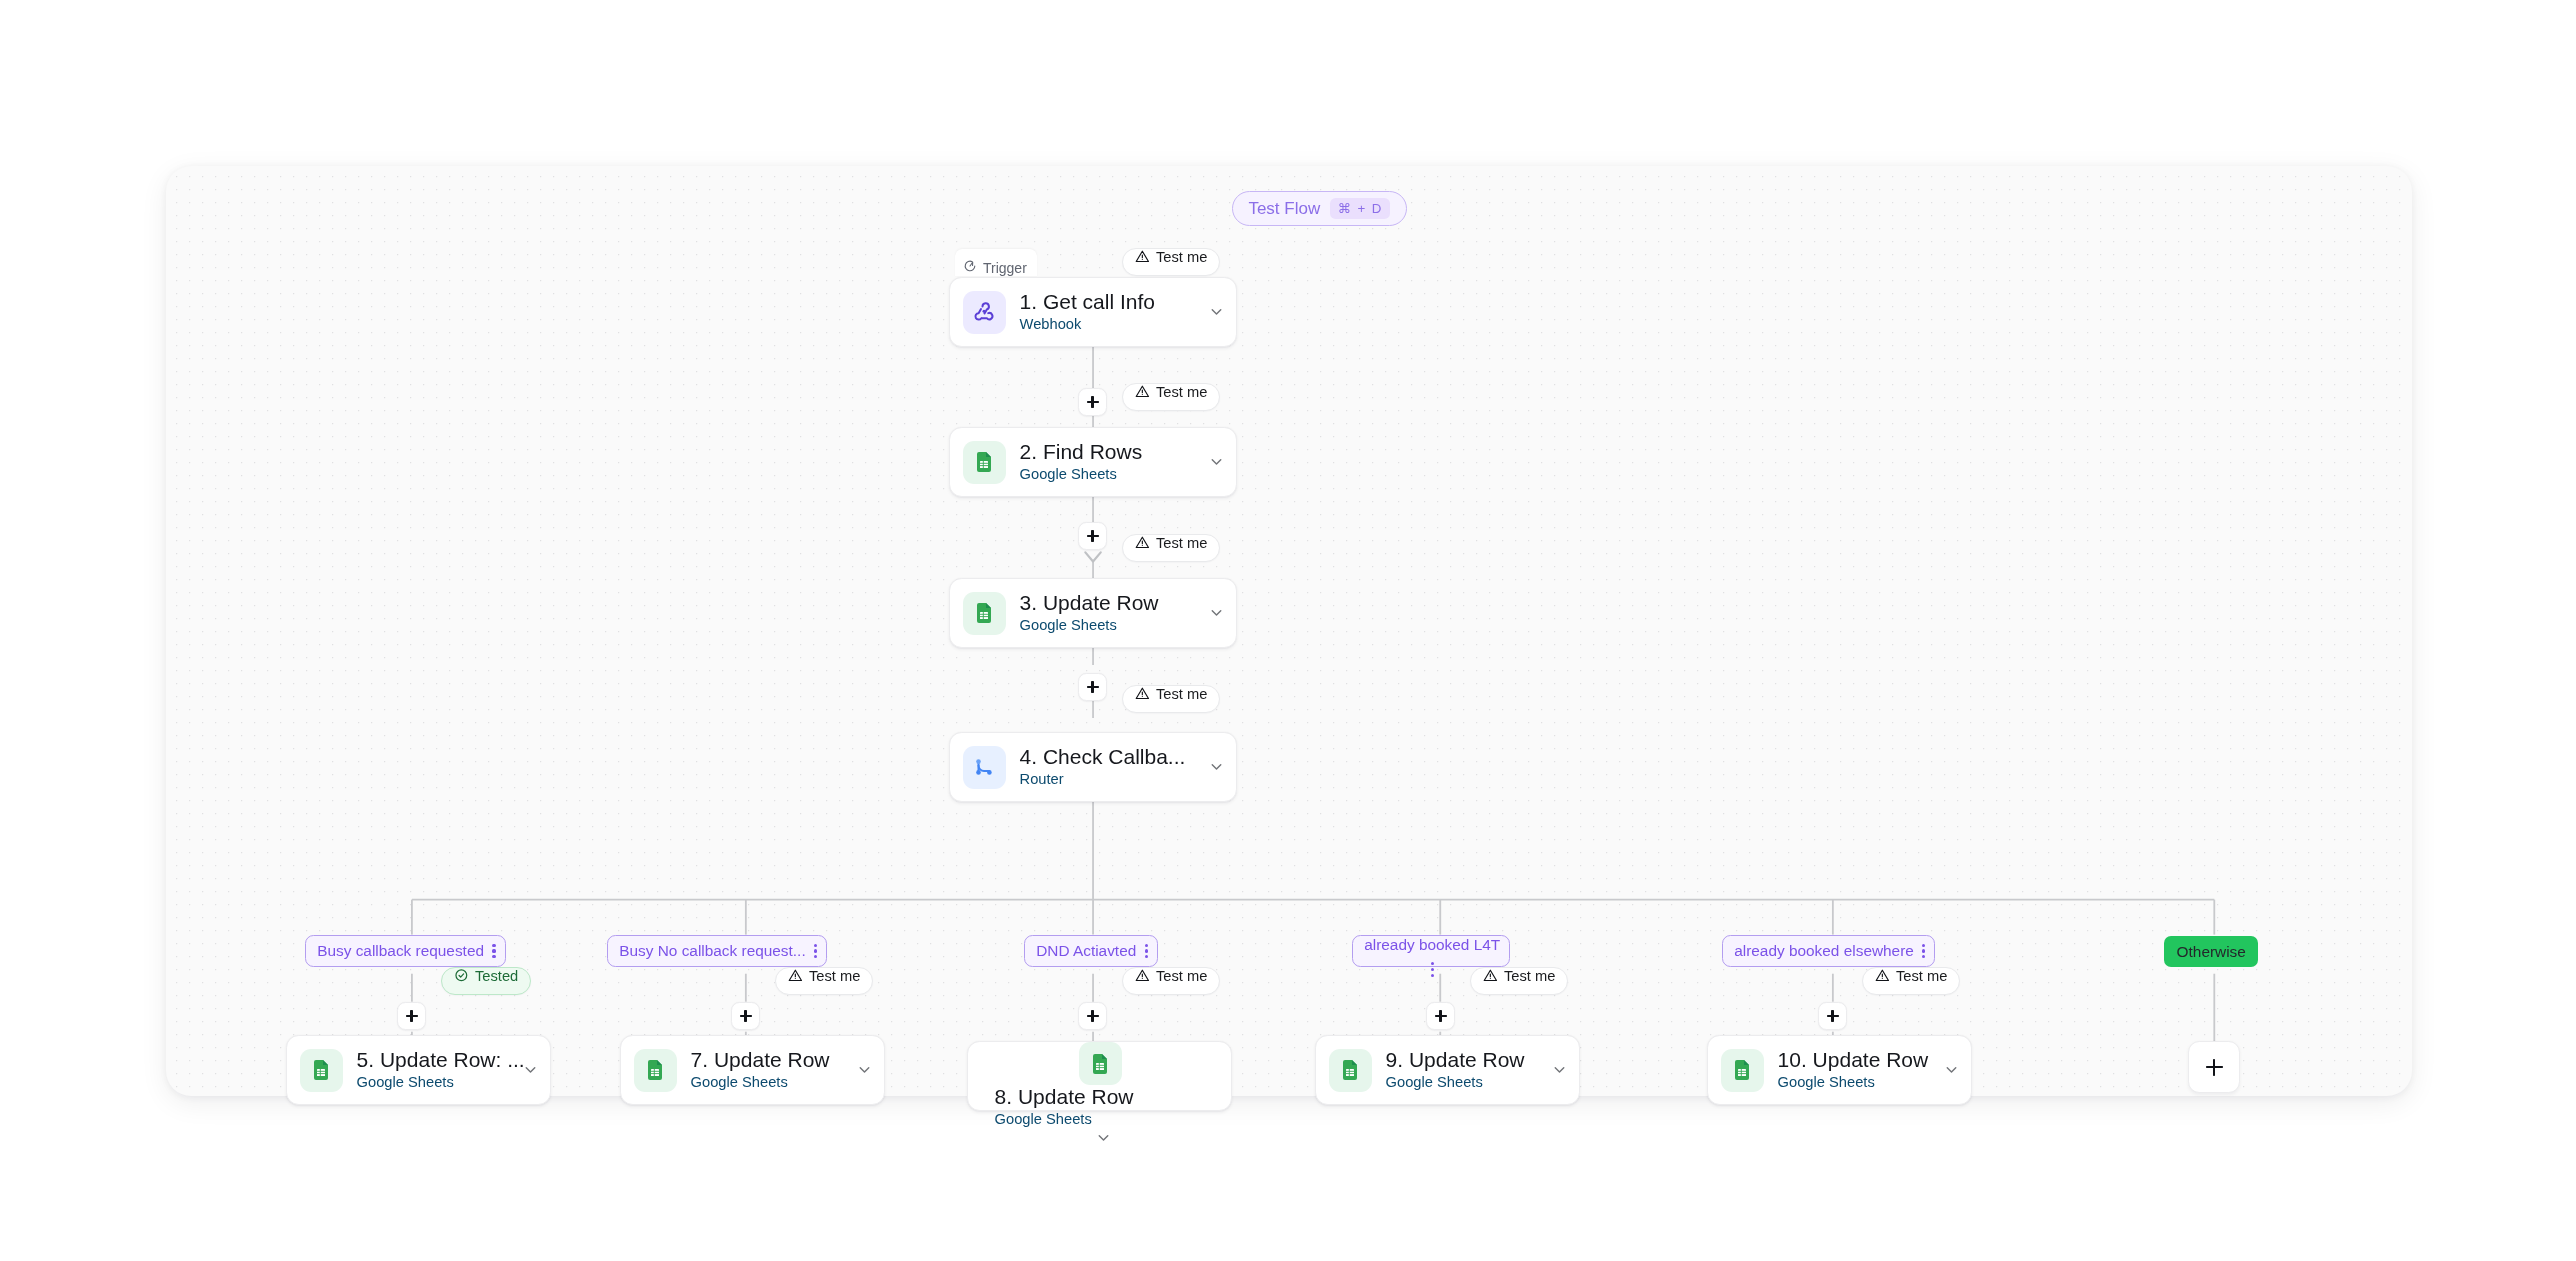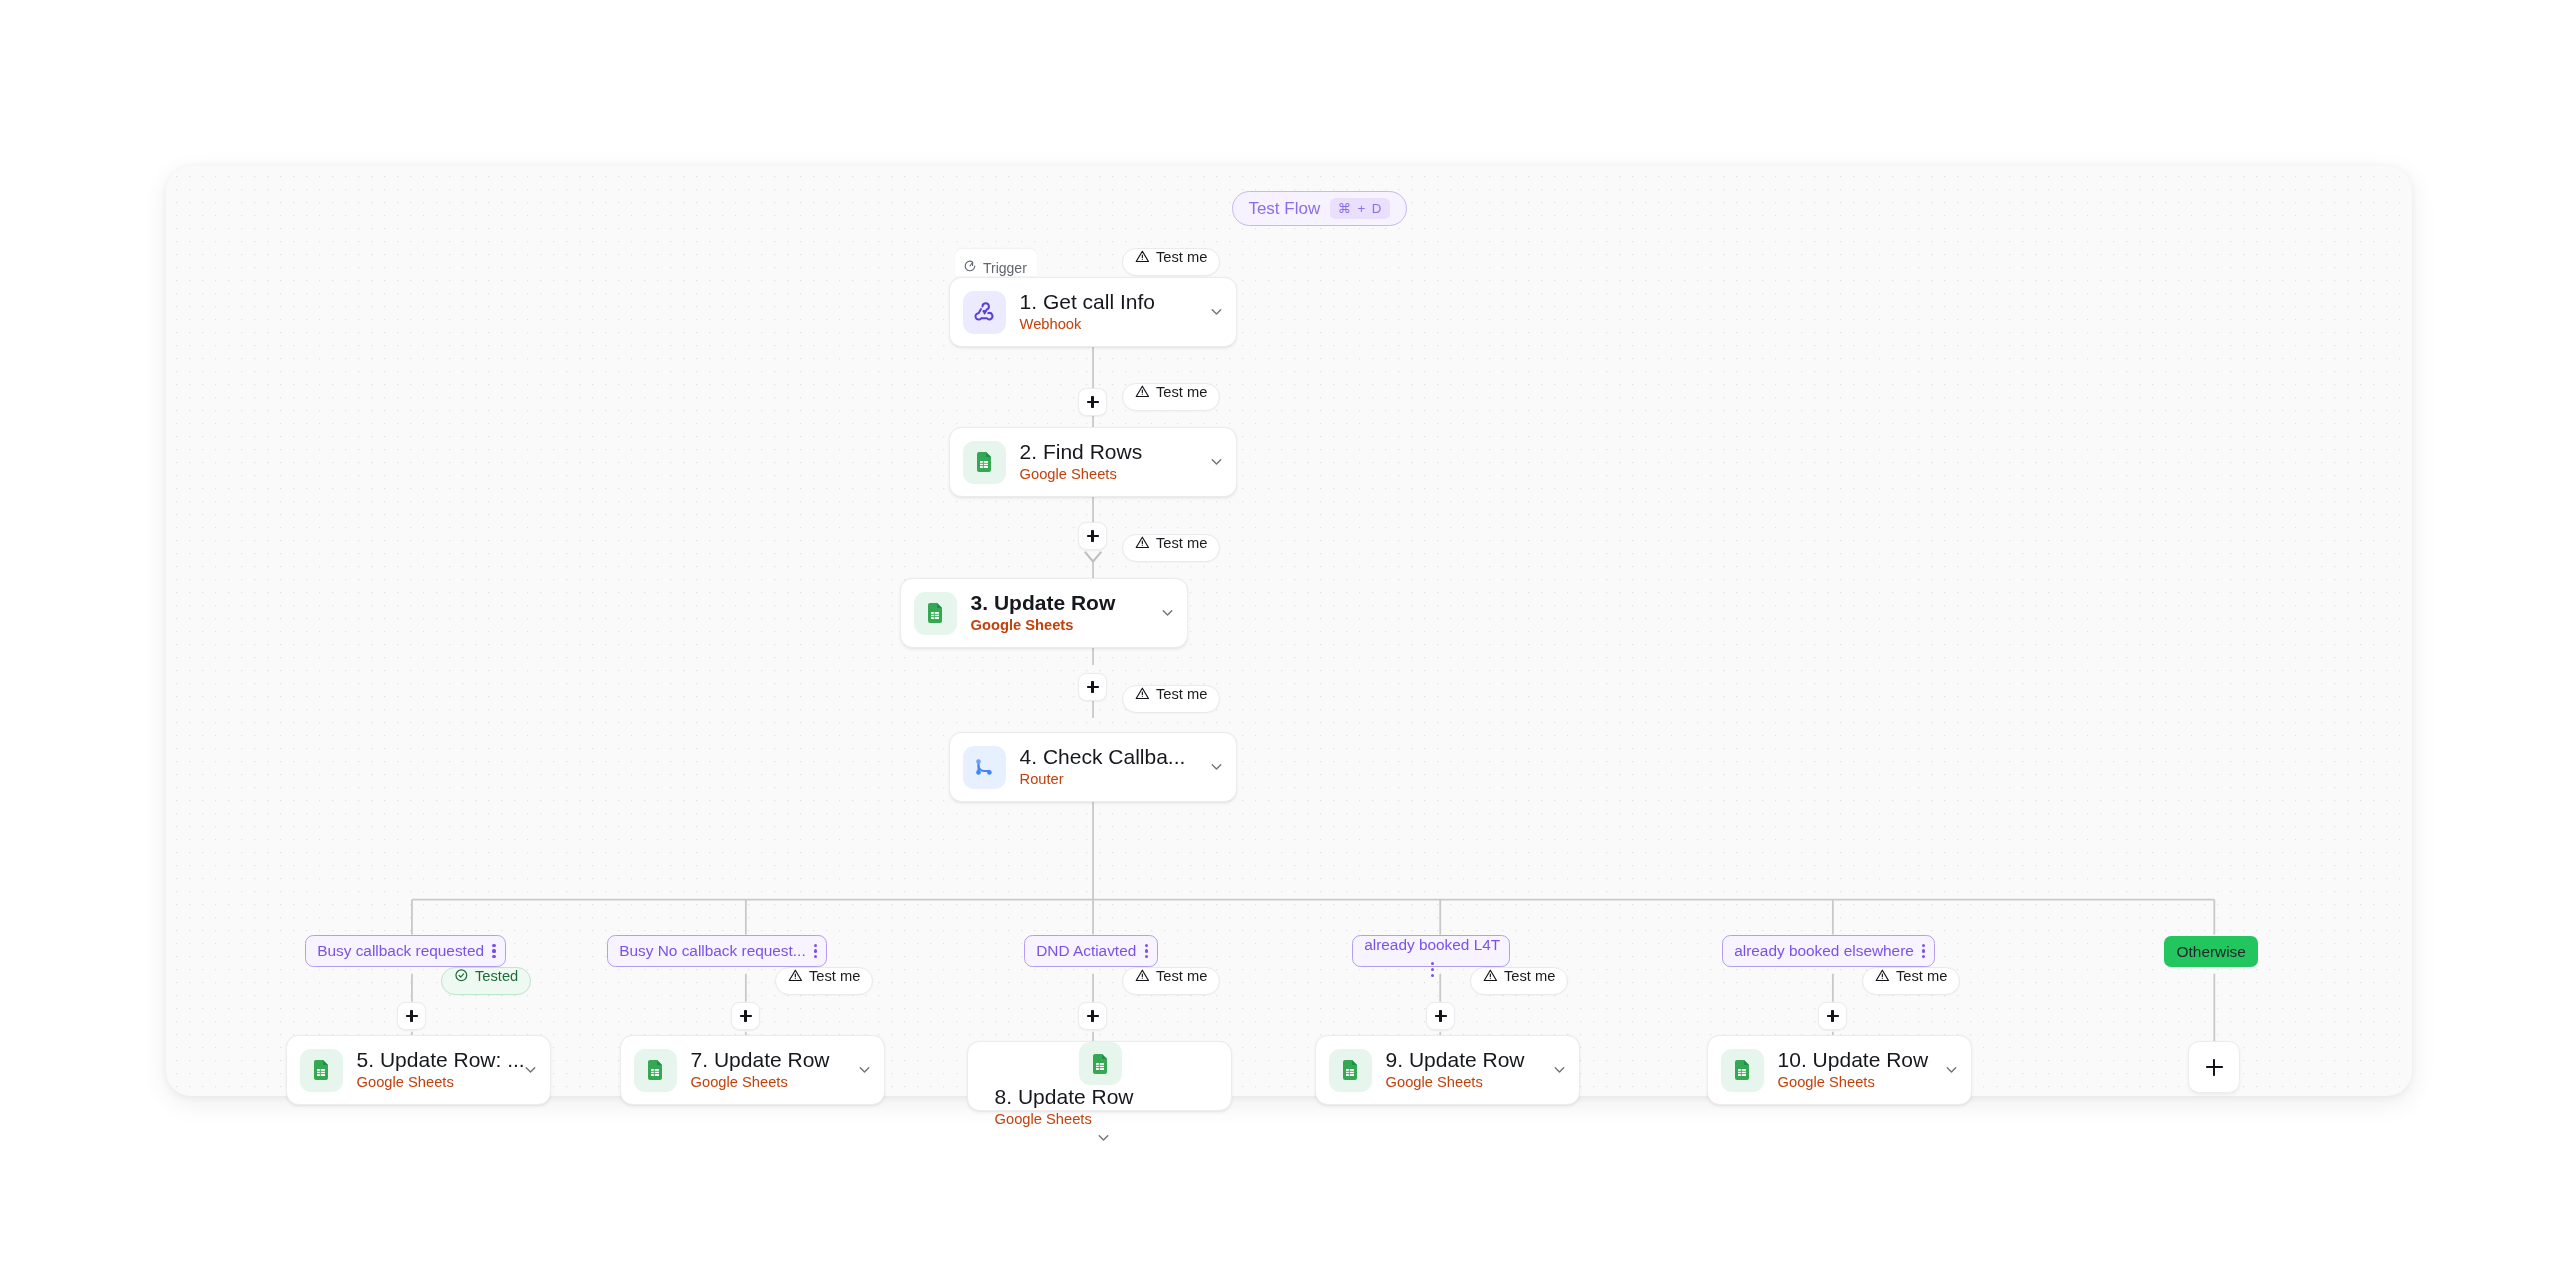--- a/index.html
+++ b/index.html
@@ -111,21 +111,21 @@
   .node .ico.sheets  { background: #e6f6ec; }
   .node .ico.webhook { background: #eceaff; }
   .node .ico.router  { background: #e7f0ff; }
 
   .node .txt { margin-left: 14px; flex: 1 1 auto; min-width: 0; }
   .node .ttl {
     font-size: 21px; color: #16181d; line-height: 1.18;
     white-space: nowrap; overflow: hidden; text-overflow: ellipsis;
   }
   .node .sub {
-    font-size: 14.7px; color: #c2410c; line-height: 1.3; margin-top: 2.1px;
+    font-size: 14.7px; color: #0c4a6e; line-height: 1.3; margin-top: 2.1px;
     white-space: nowrap; overflow: hidden; text-overflow: ellipsis;
   }
   .node .chev { flex: 0 0 auto; margin-left: 7px; opacity: .72; }
 
   
   .branch-pill {
     position: absolute;
     display: flex; align-items: center; gap: 8.4px;
     height: 32px;
     padding: 0 9px 0 11.2px;
@@ -300,21 +300,21 @@
         </svg></span>
   </div>
     <div class="chip " style="left:1122px;top:383px;">
     <span><svg width="14.7" height="14.7" viewBox="0 0 24 24" fill="none" stroke="#111318" stroke-width="1.9" stroke-linecap="round" stroke-linejoin="round" aria-hidden="true">
     <path d="M12 3.6L22 20.4H2L12 3.6z"></path>
           <path d="M12 10v4.2"></path>
           <path d="M12 17.1v.1"></path>
         </svg></span>
     <span>Test me</span>
   </div>
-    <div class="node" style="left:900px;top:578px;width:288px;height:70px;font-weight:bold;">
+    <div class="node" style="left:949px;top:578px;width:288px;height:70px;">
     <span class="ico sheets">
         <svg width="24" height="24" viewBox="0 0 24 24" aria-hidden="true">
     <path d="M14 2H7a2 2 0 0 0-2 2v16a2 2 0 0 0 2 2h10a2 2 0 0 0 2-2V7l-5-5z" fill="#34a853"></path>
     <path d="M14 2l5 5h-5V2z" fill="#1e8e4e"></path>
     <rect x="8" y="11" width="8" height="7" rx="0.6" fill="#ffffff"></rect>
     <g stroke="#34a853" stroke-width="0.9">
       <path d="M8 13.3h8M8 15.6h8M11.3 11v7"></path>
     </g>
   </svg>
       </span>

